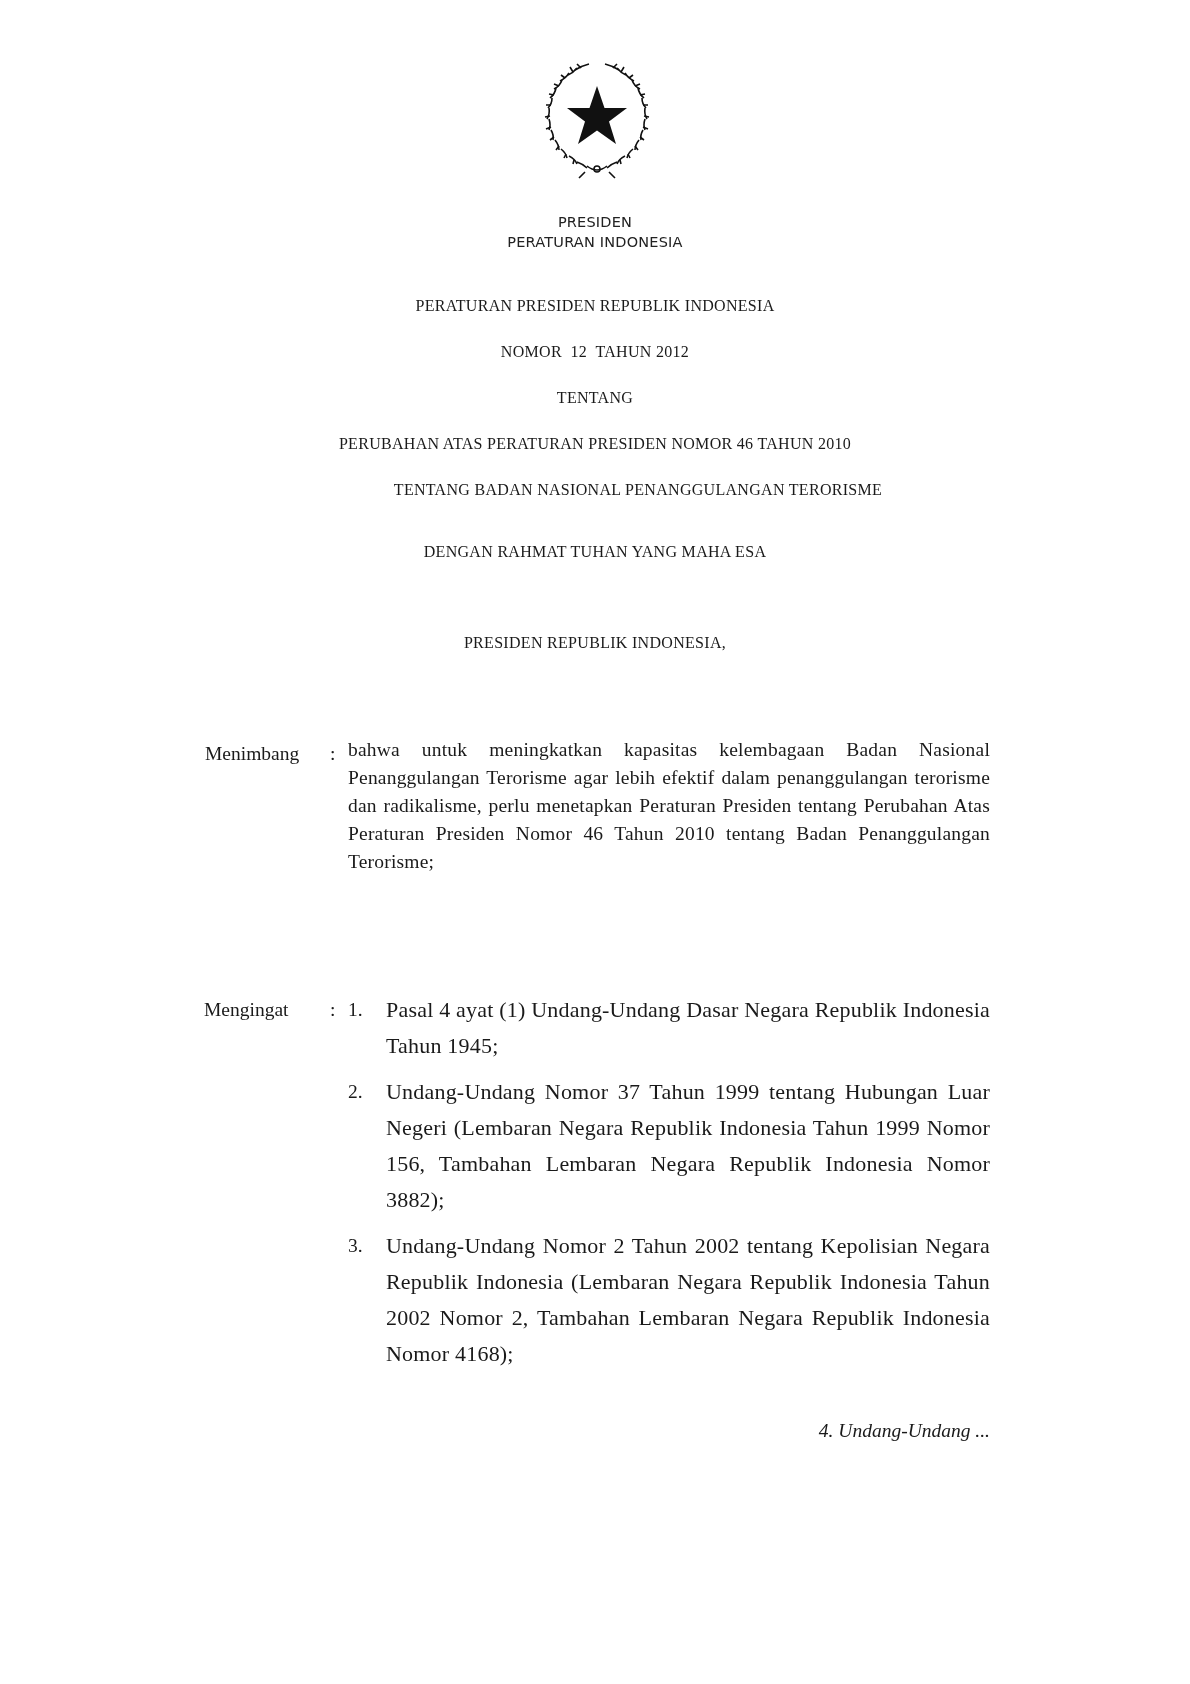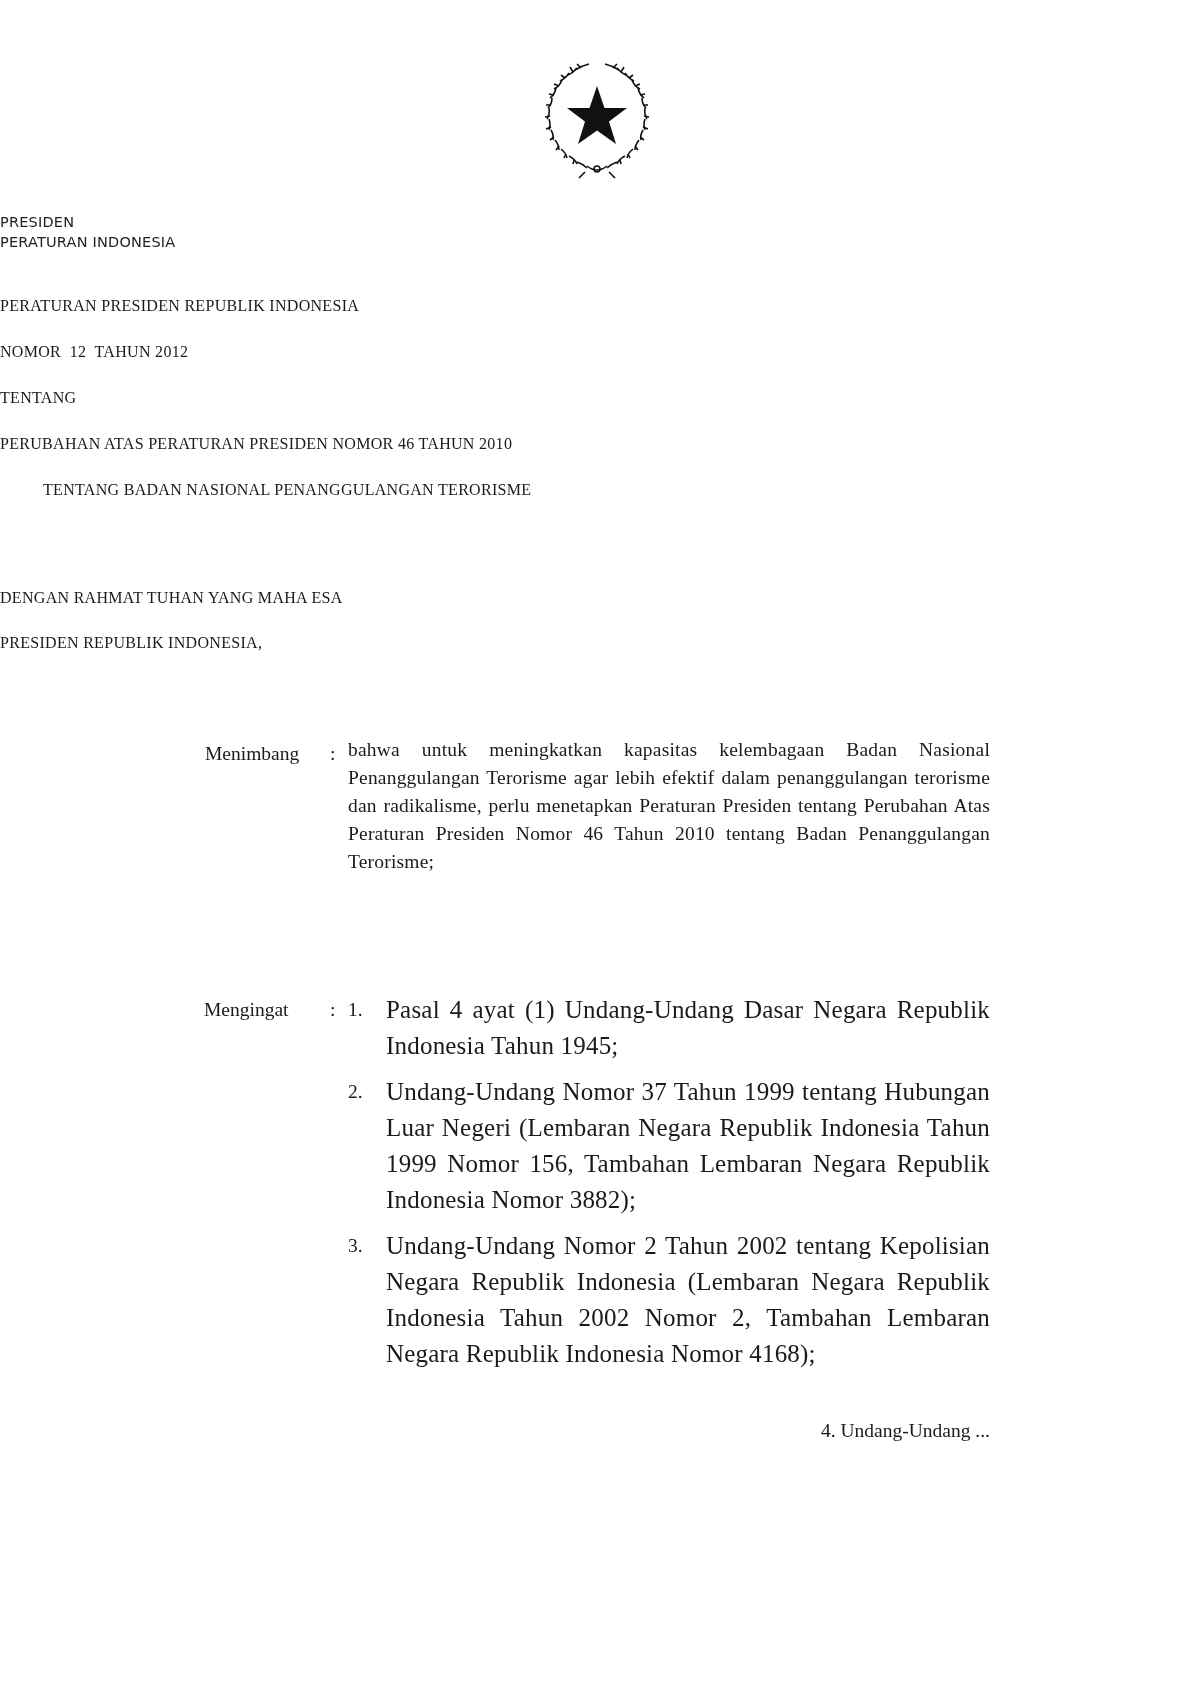--- a/index.html
+++ b/index.html
@@ -1,27 +1,27 @@
 <!DOCTYPE html>
 <html><head>
 <meta charset="utf-8">
 <style>
   html, body { margin:0; padding:0; background:#ffffff; }
   body { width:1190px; height:1684px; position:relative; overflow:hidden;
          font-family:"Liberation Serif", "DejaVu Serif", serif; color:#1a1a1a; }
   .abs { position:absolute; }
-  .center { left:0; width:1190px; }
+  .center { left:0; width:1190px; text-align:center; }
   .emblem { left:537px; top:58px; width:120px; height:130px; }
   .header-small { font-family:"DejaVu Sans", "Liberation Sans", sans-serif; font-size:14.5px; letter-spacing:0.2px; color:#222; line-height:20px; }
   .title { font-size:16px; letter-spacing:0.3px; line-height:24px; }
   .para { left:348px; width:642px; text-align:justify; text-align-last:left; font-size:19.5px; line-height:28px; letter-spacing:0.2px; }
   .label { font-size:19.5px; line-height:36px; }
   .item-num { font-size:19.5px; line-height:36px; }
-  .item-text { left:386px; width:604px; text-align:justify; text-align-last:left; font-size:25px; line-height:36px; letter-spacing:0.2px; }
-  .footer-next { right:200px; font-size:19.5px; line-height:36px; }
+  .item-text { left:386px; width:604px; text-align:justify; text-align-last:left; font-size:22px; line-height:36px; letter-spacing:0.2px; }
+  .footer-next { right:200px; font-size:19.5px; line-height:36px;font-style:italic; }
 </style>
 </head>
 <body>
 
 <div class="abs emblem">
   <svg width="120" height="130" viewBox="0 0 120 130" xmlns="http://www.w3.org/2000/svg">
     <g fill="none" stroke="#111" stroke-width="1.6">
 
       <g>
         <path d="M52 6 q-8 2 -14 6"></path>
@@ -68,21 +68,21 @@
 
 <div class="abs center header-small" style="top:212px;">PRESIDEN</div>
 <div class="abs center header-small" style="top:232px;">PERATURAN INDONESIA</div>
 
 <div class="abs center title" style="top:294px; white-space:pre;">PERATURAN PRESIDEN REPUBLIK INDONESIA</div>
 <div class="abs center title" style="top:340px; white-space:pre;">NOMOR  12  TAHUN 2012</div>
 <div class="abs center title" style="top:386px;">TENTANG</div>
 <div class="abs center title" style="top:432px;">PERUBAHAN ATAS PERATURAN PRESIDEN NOMOR 46 TAHUN 2010</div>
 <div class="abs center title" style="top:478px;margin-left:43px;">TENTANG BADAN NASIONAL PENANGGULANGAN TERORISME</div>
 
-<div class="abs center title" style="top:586px;">DENGAN RAHMAT TUHAN YANG MAHA ESA</div>
+<div class="abs center title" style="top:540px;">DENGAN RAHMAT TUHAN YANG MAHA ESA</div>
 <div class="abs center title" style="top:631px;">PRESIDEN REPUBLIK INDONESIA,</div>
 
 <div class="abs label" style="left:205px; top:736px;">Menimbang</div>
 <div class="abs label" style="left:330px; top:736px;">:</div>
 <div class="abs para" style="top:736px;">bahwa untuk meningkatkan kapasitas kelembagaan Badan Nasional Penanggulangan Terorisme agar lebih efektif dalam penanggulangan terorisme dan radikalisme, perlu menetapkan Peraturan Presiden tentang Perubahan Atas Peraturan Presiden Nomor 46 Tahun 2010 tentang Badan Penanggulangan Terorisme;</div>
 
 <div class="abs label" style="left:204px; top:992px;">Mengingat</div>
 <div class="abs label" style="left:330px; top:992px;">:</div>
 
 <div class="abs item-num" style="left:348px; top:992px;">1.</div>

